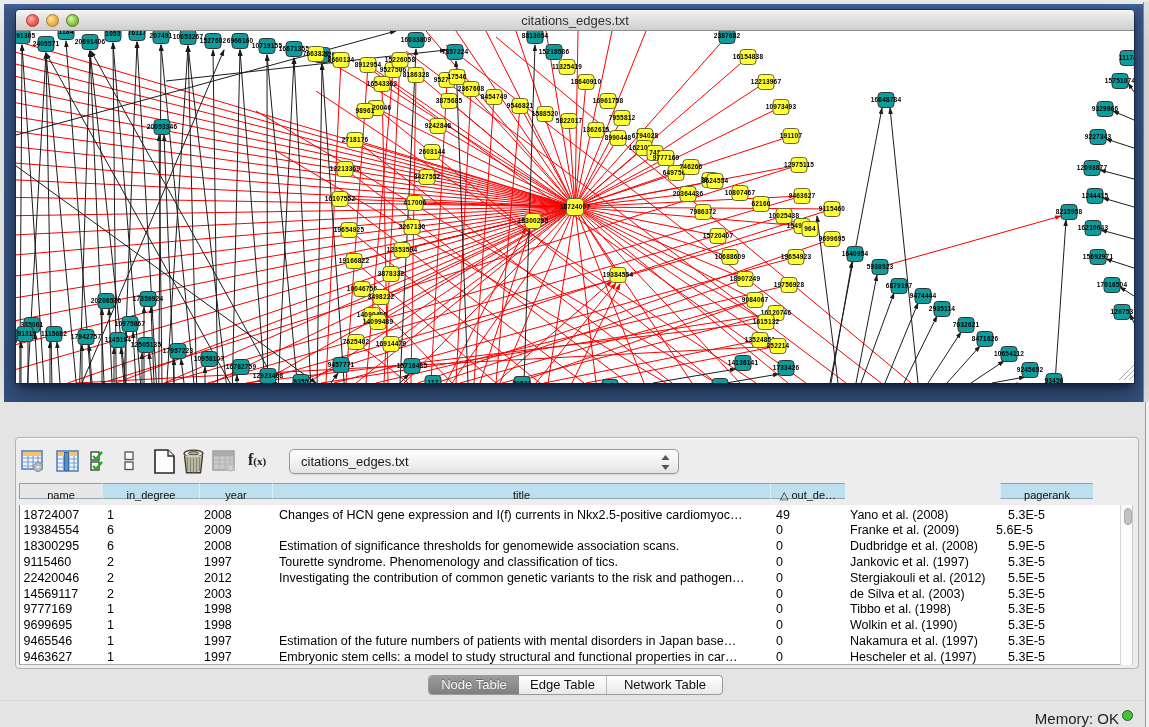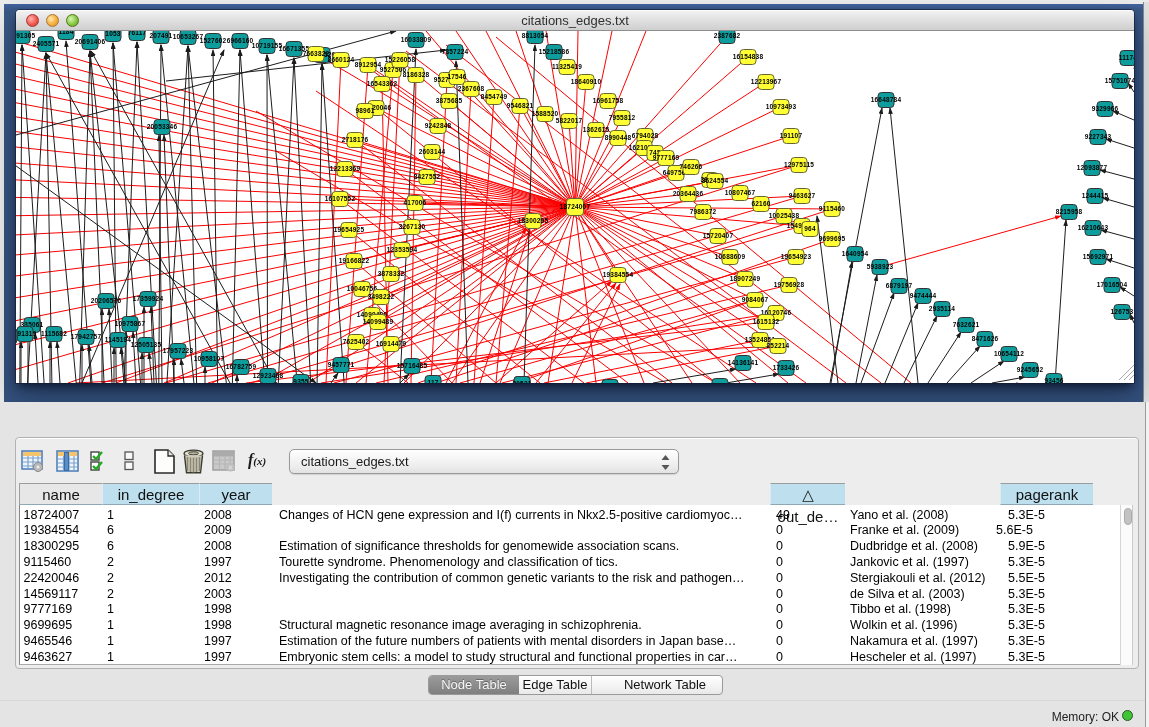--- a/index.html
+++ b/index.html
@@ -25,33 +25,33 @@
 #tphead{position:absolute;left:0;top:0;width:100%;height:26px;background:linear-gradient(#ededed,#dcdcdc);border-top:1px solid #f5f5f5}
 #tphead .t{position:absolute;left:13px;top:5px;font-size:13.5px;color:#2a2a2a}
 #fico{position:absolute;left:1101px;top:6px;width:15px;height:15px}
 #xico{position:absolute;left:1124px;top:5px;font-size:15px;font-weight:bold;color:#111}
 #box{position:absolute;left:15px;top:35px;width:1124px;height:232px;background:#ededed;border:1px solid #b2b2b2;border-radius:4px;box-shadow:inset 0 1px 0 #fff}
 .ticon{position:absolute;top:47px}
 #dd{position:absolute;left:289px;top:47px;width:390px;height:25px;border:1px solid #9a9a9a;border-radius:5px;background:linear-gradient(#ffffff,#ededed 70%,#e2e2e2);box-shadow:0 1px 1px rgba(0,0,0,.12)}
 #dd .t{position:absolute;left:11px;top:4px;font-size:13px;color:#1a1a1a}
 #dd svg{position:absolute;right:7px;top:4px}
 #thead{position:absolute;left:0;top:81px;width:1149px;height:22px}
-.hc{position:absolute;top:0;height:22px;font-size:15px;color:#111;text-align:center;line-height:22px;border-top:1px solid #9c9c9c;border-bottom:1px solid #8ea8b4;border-left:1px solid #d8edf5}
+.hc{position:absolute;top:0;height:16px;font-size:11px;color:#111;text-align:center;line-height:22px;border-top:1px solid #9c9c9c;border-bottom:1px solid #8ea8b4;border-left:1px solid #d8edf5}
 .hb{background:#bedfee}
 .hg{background:#e7e7e7;border-left:1px solid #9c9c9c}
 #tbody{position:absolute;left:0;top:0px;width:1149px;height:0}
 .trow{position:absolute;left:0;width:1114px;height:16px}
 .trow span{position:absolute;top:1px;font-size:12.5px;color:#000;white-space:nowrap}
 #tablearea{position:absolute;left:19px;top:103px;width:1114px;height:160px;background:#fff;border-left:1px solid #888;border-bottom:1px solid #aaa;overflow:hidden}
 #sbar{position:absolute;left:1120px;top:103px;width:13px;height:160px;background:#fbfbfb;border-left:1px solid #d6d6d6;border-right:1px solid #cacaca}
 #sthumb{position:absolute;left:2.5px;top:3px;width:8px;height:17px;border-radius:4px;background:#c2c2c2;border:.5px solid #ababab}
 #tabs{position:absolute;left:428px;top:675px;width:295px;height:20px;border:1px solid #9a9a9a;border-radius:4px;background:linear-gradient(#fff,#e9e9e9)}
 .tab{position:absolute;top:0;height:18px;font-size:13px;line-height:18px;text-align:center;color:#111}
 #tabsel{left:0;width:90px;background:linear-gradient(#9b9b9b,#7f7f7f);border-radius:3px 0 0 3px;color:#f5f5f5;text-shadow:0 -1px 0 #666}
-#memline{position:absolute;right:30px;top:710px;font-size:12px;color:#222}
+#memline{position:absolute;right:30px;top:710px;font-size:15px;color:#222}
 #memdot{position:absolute;right:16px;top:710px;width:11px;height:11px;border-radius:50%;background:#3fc435;border:1px solid #2a5a20}
 #botline{position:absolute;left:0;top:700px;width:100%;border-top:1px solid #d8d8d8}
 </style></head>
 <body>
 <div id="root">
 <div id="desktop"></div>
 <div id="tstrip"></div>
     <div id="lstrip"></div>
     <div id="rstrip"></div>
 <div id="gwin">
@@ -922,33 +922,34 @@
     <path d="M2.5 6.5l2 17.2h14l2-17.2" fill="#cfccba" stroke="#3a3a30" stroke-width="1.4"></path>
     <path d="M5.5 8v14M8.5 8.5v14.5M11.5 8.5v15M14.5 8.5v14.5M17.5 8v14" stroke="#8a8674" stroke-width="1.6"></path>
   </svg>
   <svg class="ticon" style="left:212px" width="24" height="24" viewBox="0 0 24 24">
     <rect x="1" y="2" width="21" height="19" fill="#c9c9c9" stroke="#9e9e9e" stroke-width="1.5"></rect>
     <rect x="2" y="3" width="19" height="4.5" fill="#ababab"></rect>
     <path d="M2 11h19M2 15h19M7.5 8v13M13 8v13M18 8v13" stroke="#b5b5b5" stroke-width="1.2" fill="none"></path>
     <circle cx="18.5" cy="18.5" r="4" fill="#bdbdbd"></circle>
     <path d="M16.8 16.8l3.4 3.4M20.2 16.8l-3.4 3.4" stroke="#d8d8d8" stroke-width="1.4"></path>
   </svg>
-  <div class="ticon" style="left:248px;top:49px;font-family:'Liberation Serif',serif;font-style:italic;font-size:16px;font-weight:bold;color:#1a1a1a">f<span style="font-size:11px">(x)</span></div>
+  <div class="ticon" style="left:248px;top:49px;font-family:'Liberation Serif',serif;font-size:16px;font-weight:bold;color:#1a1a1a">f<span style="font-size:11px">(x)</span></div>
   <div id="dd">
         <div class="t">citations_edges.txt</div>
     <svg width="11" height="17" viewBox="0 0 11 17">
           <path d="M5.5 1L9.5 6H1.5z" fill="#555"></path>
           <path d="M5.5 16L1.5 11h8z" fill="#555"></path>
         </svg>
   </div>
   <div id="tablearea"></div>
   <div id="thead">
         <div class="hc hg" style="left:19px;width:83px">name</div>
         <div class="hc hb" style="left:102px;width:97px">in_degree</div>
         <div class="hc hb" style="left:199px;width:73px">year</div>
+        <div class="hc hb" style="left:272px;width:498px">title</div>
         <div class="hc hb" style="left:770px;width:75px">△ out_de…</div>
         <div class="hc hb" style="left:1000px;width:93px">pagerank</div>
       </div>
   <div id="tbody">
 <div class="trow" style="top:104.5px">
           <span style="left:23.5px">18724007</span>
           <span style="left:107px">1</span>
           <span style="left:204px">2008</span>
           <span style="left:279px">Changes of HCN gene expression and I(f) currents in Nkx2.5-positive cardiomyoc…</span>
           <span style="left:776px">49</span>
@@ -1003,23 +1004,22 @@
           <span style="left:107px">1</span>
           <span style="left:204px">1998</span>
           <span style="left:776px">0</span>
           <span style="left:850px">Tibbo et al. (1998)</span>
           <span style="left:1008px">5.3E-5</span>
         </div>
 <div class="trow" style="top:215.1px">
           <span style="left:23.5px">9699695</span>
           <span style="left:107px">1</span>
           <span style="left:204px">1998</span>
-          <span style="left:279px">Structural magnetic resonance image averaging in schizophrenia.</span>
           <span style="left:776px">0</span>
-          <span style="left:850px">Wolkin et al. (1996)</span>
+          <span style="left:850px">Wolkin et al. (1990)</span>
           <span style="left:1008px">5.3E-5</span>
         </div>
 <div class="trow" style="top:230.9px">
           <span style="left:23.5px">9465546</span>
           <span style="left:107px">1</span>
           <span style="left:204px">1997</span>
           <span style="left:279px">Estimation of the future numbers of patients with mental disorders in Japan base…</span>
           <span style="left:776px">0</span>
           <span style="left:850px">Nakamura et al. (1997)</span>
           <span style="left:1008px">5.3E-5</span>
@@ -1033,19 +1033,19 @@
           <span style="left:850px">Hescheler et al. (1997)</span>
           <span style="left:1008px">5.3E-5</span>
         </div>
   </div>
   <div id="sbar">
         <div id="sthumb"></div>
       </div>
 </div>
 <div id="tabs">
   <div class="tab" id="tabsel">Node Table</div>
-  <div class="tab" style="left:90px;width:73px;border-right:1px solid #bbb">Edge Table</div>
+  <div class="tab" style="left:90px;width:88px;border-right:1px solid #bbb">Edge Table</div>
   <div class="tab" style="left:178px;width:116px">Network Table</div>
 </div>
 <div id="botline"></div>
 <div style="position:absolute;left:1145px;top:402px;width:4px;height:325px;background:#f2f2f2;border-left:1px solid #9a9a9a"></div>
 <div id="memline">Memory: OK</div>
 <div id="memdot"></div>
 </div>
 </body></html>

